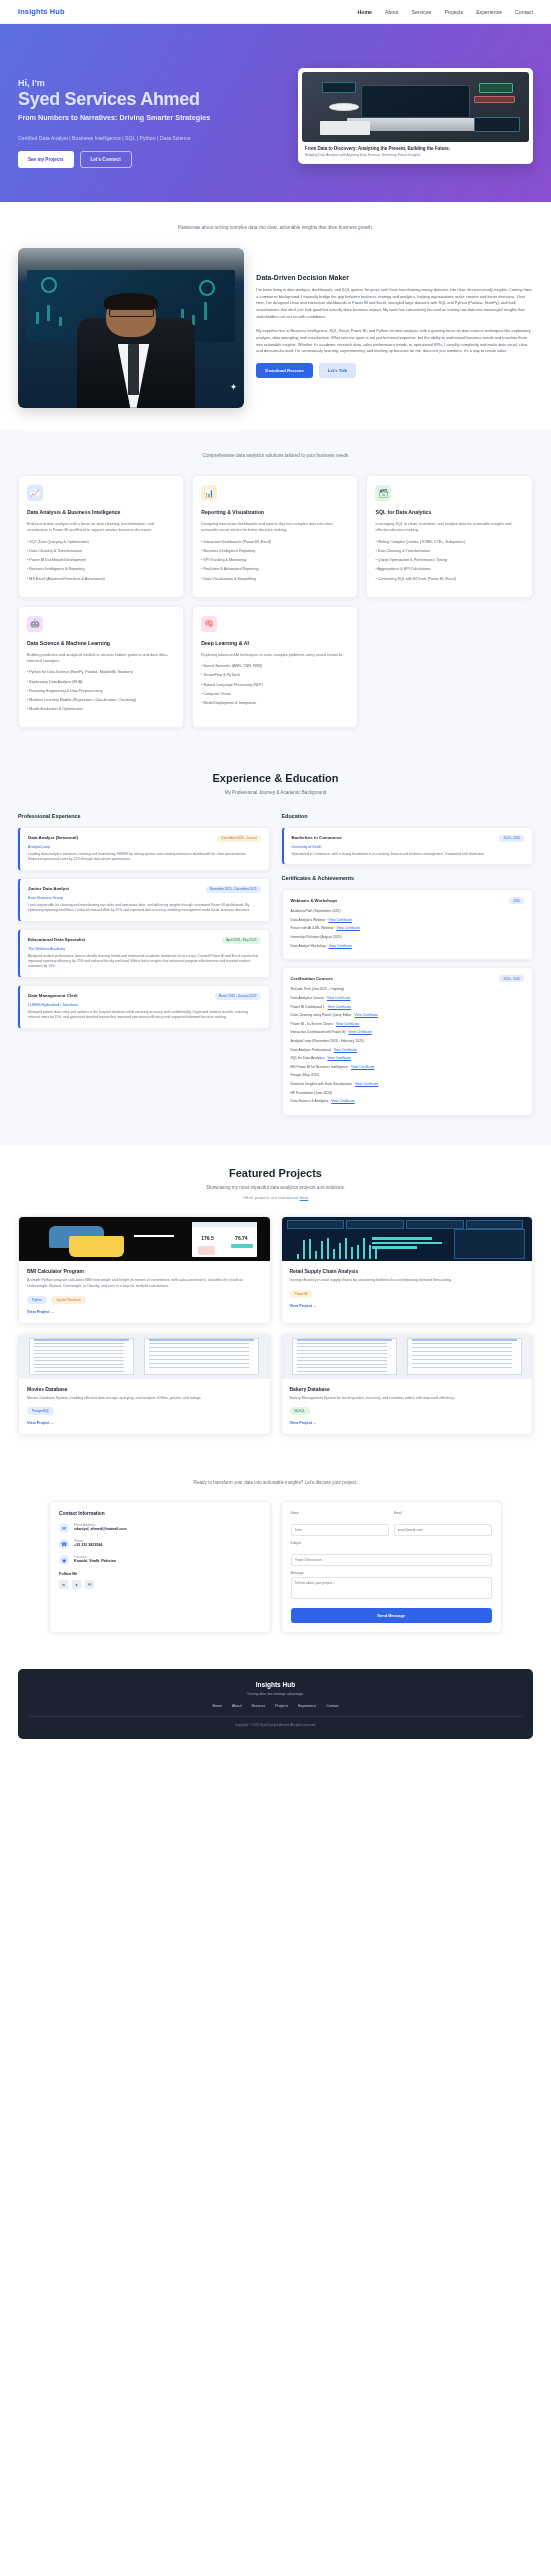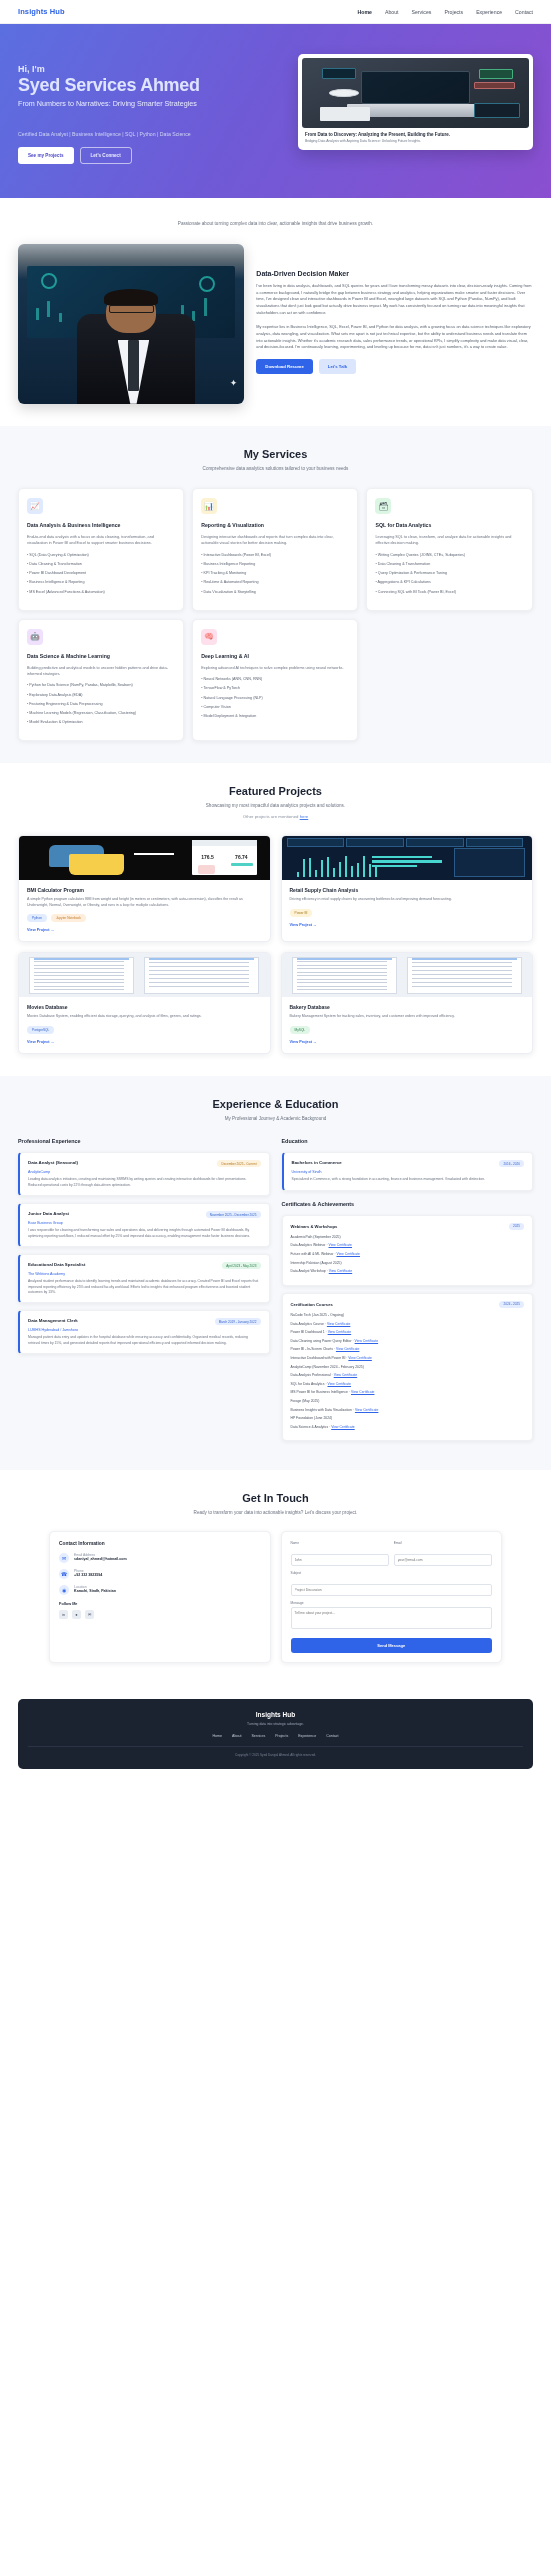--- a/index.html
+++ b/index.html
@@ -19,26 +19,26 @@
     border-bottom:1px solid #f0f0f3;
   }
   .brand { font-size:7.5px; font-weight:bold; color:#2f63e8; letter-spacing:.1px; }
   .navlinks { display:flex; gap:13px; }
   .navlinks span { font-size:5.2px; color:#4a5160; }
   .navlinks span.active { color:#1b2333; font-weight:bold; }
 
   
   .hero {
     background: linear-gradient(120deg,#5b6fe0 0%, #6f5ad6 45%, #8a4fd0 100%);
-    padding: 30px 18px 34px 18px; display:flex; gap:4px;
+    padding: 44px 18px 34px 18px; display:flex; gap:4px;
   }
   .hero-left { width:54%; padding-top:10px; }
   .hi { color:#e6e9fb; font-size:9px; font-weight:bold; margin-bottom:2px; }
   .hname { color:#dfe5ff; font-size:18px; font-weight:bold; line-height:1.05; margin-bottom:4px; letter-spacing:-.3px; }
-  .htag { color:#e9ecfd; font-size:7.2px; font-weight:normal; line-height:1.35; margin-bottom:22px; }
+  .htag { color:#e9ecfd; font-size:7.2px; font-weight:bold; line-height:1.35; margin-bottom:12px; }
   .hsub { color:#cfd5f4; font-size:5.2px; line-height:1.5; margin-bottom:9px; }
   .hbtns { display:flex; gap:6px; }
   .btn-white {
     background:#fff; color:#4a46c8; font-size:4.6px; font-weight:bold;
     padding:5px 10px; border-radius:3px; border:none;
   }
   .btn-ghost {
     background:transparent; color:#eceeff; font-size:4.6px; font-weight:bold;
     padding:5px 10px; border-radius:3px; border:1px solid rgba(255,255,255,.6);
   }
@@ -292,21 +292,20 @@
         <div class="about-par">My expertise lies in Business Intelligence, SQL, Excel, Power BI, and Python for data analysis, with a growing focus on data science techniques like exploratory analysis, data wrangling, and visualization. What sets me apart is not just technical expertise, but the ability to understand business needs and translate them into actionable insights. Whether it's academic research data, sales performance trends, or operational KPIs, I simplify complexity and make data visual, clear, and decision-focused. I'm continuously learning, experimenting, and leveling up because for me, data isn't just numbers, it's a way to create value.</div>
         <div class="about-btns">
           <button class="btn-blue">Download Resume</button>
           <button class="btn-lblue">Let's Talk</button>
         </div>
       </div>
     </div>
   </div>
 
   <div class="sec alt">
-    <div class="sec-h">My Services</div>
     <div class="sec-p">Comprehensive data analytics solutions tailored to your business needs</div>
     <div class="svc-grid" id="svcgrid">
   <div class="svc-card">
     <div class="svc-ic" style="background:#dfeaff">📈</div>
     <div class="svc-t">Data Analysis &amp; Business Intelligence</div>
     <div class="svc-d">End-to-end data analysis with a focus on data cleaning, transformation, and visualization in Power BI and Excel to support smarter business decisions.</div>
     <div class="svc-li">• SQL (Data Querying &amp; Optimization)</div>
           <div class="svc-li">• Data Cleaning &amp; Transformation</div>
           <div class="svc-li">• Power BI Dashboard Development</div>
           <div class="svc-li">• Business Intelligence &amp; Reporting</div>
@@ -346,20 +345,168 @@
     <div class="svc-ic" style="background:#fde0ec">🧠</div>
     <div class="svc-t">Deep Learning &amp; AI</div>
     <div class="svc-d">Exploring advanced AI techniques to solve complex problems using neural networks.</div>
     <div class="svc-li">• Neural Networks (ANN, CNN, RNN)</div>
           <div class="svc-li">• TensorFlow &amp; PyTorch</div>
           <div class="svc-li">• Natural Language Processing (NLP)</div>
           <div class="svc-li">• Computer Vision</div>
           <div class="svc-li">• Model Deployment &amp; Integration</div>
   </div>
       </div>
+  </div>
+
+  <div class="sec alt">
+    <div class="sec-h">Experience &amp; Education</div>
+    <div class="sec-p">My Professional Journey &amp; Academic Background</div>
+    <div class="ee">
+      <div class="ee-col">
+        <div class="ee-h">Professional Experience</div>
+        <div id="expList">
+  <div class="ee-card">
+    <div class="ee-top">
+      <div class="ee-t">Data Analyst (Seasonal)</div>
+      <div class="ee-date ">December 2025 - Current</div>
+    </div>
+    <div class="ee-org">AnalytixCamp</div>
+    <div class="ee-d">Leading data analytics initiatives, creating and maintaining SSRMS by writing queries and creating interactive dashboards for client presentations. Reduced operational costs by 22% through data-driven optimization.</div>
+  </div>
+  <div class="ee-card">
+    <div class="ee-top">
+      <div class="ee-t">Junior Data Analyst</div>
+      <div class="ee-date blue">November 2025 - December 2025</div>
+    </div>
+    <div class="ee-org">Ease Business Group</div>
+    <div class="ee-d">I was responsible for cleaning and transforming raw sales and operations data, and delivering insights through automated Power BI dashboards. By optimizing reporting workflows, I reduced manual effort by 25% and improved data accuracy, enabling management make faster business decisions.</div>
+  </div>
+  <div class="ee-card">
+    <div class="ee-top">
+      <div class="ee-t">Educational Data Specialist</div>
+      <div class="ee-date green">April 2023 - May 2023</div>
+    </div>
+    <div class="ee-org">The Webtons Academy</div>
+    <div class="ee-d">Analyzed student performance data to identify learning trends and maintained academic databases for accuracy. Created Power BI and Excel reports that improved reporting efficiency by 25% and reduced faculty workload. Efforts led to insights that enhanced program effectiveness and boosted student outcomes by 13%.</div>
+  </div>
+  <div class="ee-card">
+    <div class="ee-top">
+      <div class="ee-t">Data Management Clerk</div>
+      <div class="ee-date blue">March 2019 - January 2022</div>
+    </div>
+    <div class="ee-org">LUMHS Hyderabad / Jamshoro</div>
+    <div class="ee-d">Managed patient data entry and updates in the hospital database while ensuring accuracy and confidentiality. Organized medical records, reducing retrieval times by 15%, and generated detailed reports that improved operational efficiency and supported informed decision making.</div>
+  </div>
+          </div>
+      </div>
+      <div class="ee-col">
+        <div class="ee-h">Education</div>
+        <div id="eduList">
+  <div class="ee-card">
+    <div class="ee-top">
+      <div class="ee-t">Bachelors in Commerce</div>
+      <div class="ee-date blue">2016 - 2020</div>
+    </div>
+    <div class="ee-org">University of Sindh</div>
+    <div class="ee-d">Specialized in Commerce, with a strong foundation in accounting, finance and business management. Graduated with distinction.</div>
+  </div>
+          </div>
+        <div class="ee-h" style="margin-top:10px">Certificates &amp; Achievements</div>
+        <div id="certList">
+  <div class="cert-card">
+    <div class="cert-h">
+      <div class="cert-ht">Webinars &amp; Workshops</div>
+      <div class="ee-date blue">2025</div>
+    </div>
+    <div class="cert-item">
+      <span>AcademicPath (September 2025)</span>
+      
+    </div>
+              <div class="cert-item">
+      <span>Data Analytics Webinar</span>
+       · <a href="#">View Certificate</a>
+    </div>
+              <div class="cert-item">
+      <span>Future with AI &amp; ML Webinar</span>
+       · <a href="#">View Certificate</a>
+    </div>
+              <div class="cert-item">
+      <span>Internship Pakistan (August 2025)</span>
+      
+    </div>
+              <div class="cert-item">
+      <span>Data Analyst Workshop</span>
+       · <a href="#">View Certificate</a>
+    </div>
+  </div>
+  <div class="cert-card">
+    <div class="cert-h">
+      <div class="cert-ht">Certification Courses</div>
+      <div class="ee-date blue">2024 - 2025</div>
+    </div>
+    <div class="cert-item">
+      <span>NaCode Tech (Jan 2025 - Ongoing)</span>
+      
+    </div>
+              <div class="cert-item">
+      <span>Data Analytics Course</span>
+       · <a href="#">View Certificate</a>
+    </div>
+              <div class="cert-item">
+      <span>Power BI Dashboard 1</span>
+       · <a href="#">View Certificate</a>
+    </div>
+              <div class="cert-item">
+      <span>Data Cleaning using Power Query Editor</span>
+       · <a href="#">View Certificate</a>
+    </div>
+              <div class="cert-item">
+      <span>Power BI - In-Screen Charts</span>
+       · <a href="#">View Certificate</a>
+    </div>
+              <div class="cert-item">
+      <span>Interactive Dashboard with Power BI</span>
+       · <a href="#">View Certificate</a>
+    </div>
+              <div class="cert-item">
+      <span>AnalytixCamp (November 2024 - February 2025)</span>
+      
+    </div>
+              <div class="cert-item">
+      <span>Data Analysis Professional</span>
+       · <a href="#">View Certificate</a>
+    </div>
+              <div class="cert-item">
+      <span>SQL for Data Analytics</span>
+       · <a href="#">View Certificate</a>
+    </div>
+              <div class="cert-item">
+      <span>MS Power BI for Business Intelligence</span>
+       · <a href="#">View Certificate</a>
+    </div>
+              <div class="cert-item">
+      <span>Forage (May 2025)</span>
+      
+    </div>
+              <div class="cert-item">
+      <span>Business Insights with Data Visualization</span>
+       · <a href="#">View Certificate</a>
+    </div>
+              <div class="cert-item">
+      <span>HP Foundation (June 2024)</span>
+      
+    </div>
+              <div class="cert-item">
+      <span>Data Science &amp; Analytics</span>
+       · <a href="#">View Certificate</a>
+    </div>
+  </div>
+          </div>
+      </div>
+    </div>
   </div>
 
   <div class="sec">
     <div class="sec-h">Featured Projects</div>
     <div class="sec-p">Showcasing my most impactful data analytics projects and solutions.</div>
     <div class="sec-p2">
       <span>Other projects are mentioned</span>
       <a href="#">here</a>
     </div>
     <div class="prj-grid" id="prjgrid">
@@ -482,170 +629,21 @@
       <div class="prj-d">Bakery Management System for tracking sales, inventory, and customer orders with improved efficiency.</div>
       <div class="tags">
         <span class="tag t-green">MySQL</span>
       </div>
       <div class="prj-link">View Project →</div>
     </div>
   </div>
       </div>
   </div>
 
-  <div class="sec alt">
-    <div class="sec-h">Experience &amp; Education</div>
-    <div class="sec-p">My Professional Journey &amp; Academic Background</div>
-    <div class="ee">
-      <div class="ee-col">
-        <div class="ee-h">Professional Experience</div>
-        <div id="expList">
-  <div class="ee-card">
-    <div class="ee-top">
-      <div class="ee-t">Data Analyst (Seasonal)</div>
-      <div class="ee-date ">December 2025 - Current</div>
-    </div>
-    <div class="ee-org">AnalytixCamp</div>
-    <div class="ee-d">Leading data analytics initiatives, creating and maintaining SSRMS by writing queries and creating interactive dashboards for client presentations. Reduced operational costs by 22% through data-driven optimization.</div>
-  </div>
-  <div class="ee-card">
-    <div class="ee-top">
-      <div class="ee-t">Junior Data Analyst</div>
-      <div class="ee-date blue">November 2025 - December 2025</div>
-    </div>
-    <div class="ee-org">Ease Business Group</div>
-    <div class="ee-d">I was responsible for cleaning and transforming raw sales and operations data, and delivering insights through automated Power BI dashboards. By optimizing reporting workflows, I reduced manual effort by 25% and improved data accuracy, enabling management make faster business decisions.</div>
-  </div>
-  <div class="ee-card">
-    <div class="ee-top">
-      <div class="ee-t">Educational Data Specialist</div>
-      <div class="ee-date green">April 2023 - May 2023</div>
-    </div>
-    <div class="ee-org">The Webtons Academy</div>
-    <div class="ee-d">Analyzed student performance data to identify learning trends and maintained academic databases for accuracy. Created Power BI and Excel reports that improved reporting efficiency by 25% and reduced faculty workload. Efforts led to insights that enhanced program effectiveness and boosted student outcomes by 13%.</div>
-  </div>
-  <div class="ee-card">
-    <div class="ee-top">
-      <div class="ee-t">Data Management Clerk</div>
-      <div class="ee-date blue">March 2019 - January 2022</div>
-    </div>
-    <div class="ee-org">LUMHS Hyderabad / Jamshoro</div>
-    <div class="ee-d">Managed patient data entry and updates in the hospital database while ensuring accuracy and confidentiality. Organized medical records, reducing retrieval times by 15%, and generated detailed reports that improved operational efficiency and supported informed decision making.</div>
-  </div>
-          </div>
-      </div>
-      <div class="ee-col">
-        <div class="ee-h">Education</div>
-        <div id="eduList">
-  <div class="ee-card">
-    <div class="ee-top">
-      <div class="ee-t">Bachelors in Commerce</div>
-      <div class="ee-date blue">2016 - 2020</div>
-    </div>
-    <div class="ee-org">University of Sindh</div>
-    <div class="ee-d">Specialized in Commerce, with a strong foundation in accounting, finance and business management. Graduated with distinction.</div>
-  </div>
-          </div>
-        <div class="ee-h" style="margin-top:10px">Certificates &amp; Achievements</div>
-        <div id="certList">
-  <div class="cert-card">
-    <div class="cert-h">
-      <div class="cert-ht">Webinars &amp; Workshops</div>
-      <div class="ee-date blue">2025</div>
-    </div>
-    <div class="cert-item">
-      <span>AcademicPath (September 2025)</span>
-      
-    </div>
-              <div class="cert-item">
-      <span>Data Analytics Webinar</span>
-       · <a href="#">View Certificate</a>
-    </div>
-              <div class="cert-item">
-      <span>Future with AI &amp; ML Webinar</span>
-       · <a href="#">View Certificate</a>
-    </div>
-              <div class="cert-item">
-      <span>Internship Pakistan (August 2025)</span>
-      
-    </div>
-              <div class="cert-item">
-      <span>Data Analyst Workshop</span>
-       · <a href="#">View Certificate</a>
-    </div>
-  </div>
-  <div class="cert-card">
-    <div class="cert-h">
-      <div class="cert-ht">Certification Courses</div>
-      <div class="ee-date blue">2024 - 2025</div>
-    </div>
-    <div class="cert-item">
-      <span>NaCode Tech (Jan 2025 - Ongoing)</span>
-      
-    </div>
-              <div class="cert-item">
-      <span>Data Analytics Course</span>
-       · <a href="#">View Certificate</a>
-    </div>
-              <div class="cert-item">
-      <span>Power BI Dashboard 1</span>
-       · <a href="#">View Certificate</a>
-    </div>
-              <div class="cert-item">
-      <span>Data Cleaning using Power Query Editor</span>
-       · <a href="#">View Certificate</a>
-    </div>
-              <div class="cert-item">
-      <span>Power BI - In-Screen Charts</span>
-       · <a href="#">View Certificate</a>
-    </div>
-              <div class="cert-item">
-      <span>Interactive Dashboard with Power BI</span>
-       · <a href="#">View Certificate</a>
-    </div>
-              <div class="cert-item">
-      <span>AnalytixCamp (November 2024 - February 2025)</span>
-      
-    </div>
-              <div class="cert-item">
-      <span>Data Analysis Professional</span>
-       · <a href="#">View Certificate</a>
-    </div>
-              <div class="cert-item">
-      <span>SQL for Data Analytics</span>
-       · <a href="#">View Certificate</a>
-    </div>
-              <div class="cert-item">
-      <span>MS Power BI for Business Intelligence</span>
-       · <a href="#">View Certificate</a>
-    </div>
-              <div class="cert-item">
-      <span>Forage (May 2025)</span>
-      
-    </div>
-              <div class="cert-item">
-      <span>Business Insights with Data Visualization</span>
-       · <a href="#">View Certificate</a>
-    </div>
-              <div class="cert-item">
-      <span>HP Foundation (June 2024)</span>
-      
-    </div>
-              <div class="cert-item">
-      <span>Data Science &amp; Analytics</span>
-       · <a href="#">View Certificate</a>
-    </div>
-  </div>
-          </div>
-      </div>
-    </div>
-  </div>
-
   <div class="sec">
-    <div class="sec-h">Get In Touch</div>
     <div class="sec-p">Ready to transform your data into actionable insights? Let's discuss your project.</div>
     <div class="contact-wrap">
       <div class="ci-card">
         <div class="ci-h">Contact Information</div>
         <div id="ciRows">
   <div class="ci-row">
     <div class="ci-ic">✉</div>
     <div>
       <div class="ci-l">Email Address</div>
       <div class="ci-v">sdaniyal_ahmed@hotmail.com</div>

